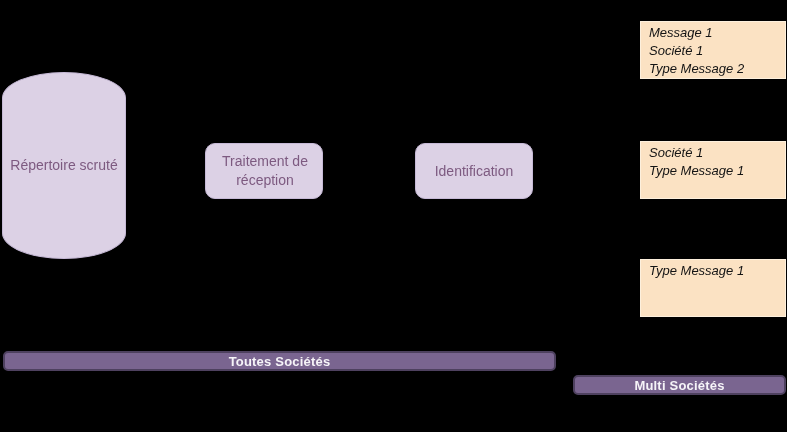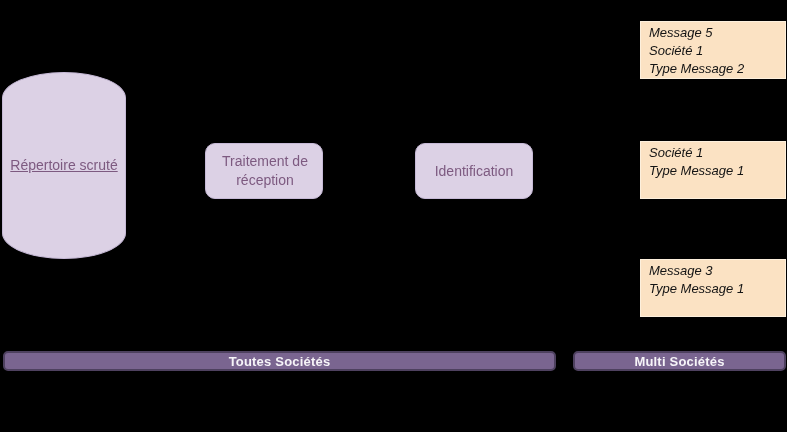--- a/index.html
+++ b/index.html
@@ -29,21 +29,20 @@
     left:2px;top:72px;
     width:124px;height:187px;
     background:var(--node-fill);
     border:1px solid var(--node-border);
     border-radius:62px / 26px;
     display:flex;align-items:center;justify-content:center;
     text-align:center;
     color:var(--node-text);
     font-size:14px;line-height:1.45;
     padding:0 2px;
-    text-decoration:underline;
   }
   
   .process{
     position:absolute;
     width:118px;height:56px;
     background:var(--node-fill);
     border:1px solid var(--node-border);
     border-radius:10px;
     display:flex;align-items:center;justify-content:center;
     text-align:center;
@@ -75,52 +74,51 @@
     top:351px;height:20px;
     background:var(--band-fill);
     border:2px solid var(--band-border);
     border-radius:5px;
     display:flex;align-items:flex-end;justify-content:center;
     color:var(--band-text);
     font-size:13px;font-weight:bold;
     letter-spacing:0.2px;
   }
   .band.b0{left:3px;width:553px;}
-  .band.b1{left:573px;width:213px;}
+  .band.b1{left:573px;width:213px;margin-top:24px;}
 </style>
 </head>
 <body>
 
 <div class="canvas">
 
   <div class="cylinder">
     <span>Répertoire scruté</span>
   </div>
 
   <div class="process reception">
     <span>Traitement de réception</span>
   </div>
 
   <div class="process identification">
     <span>Identification</span>
   </div>
 
   <div class="message-box m0">
-    <span class="msg-line">Message 5</span>
+    <span class="msg-line">Message 1</span>
     <span class="msg-line">Société 1</span>
     <span class="msg-line">Type Message 2</span>
   </div>
 
   <div class="message-box m1">
     <span class="msg-line">Société 1</span>
     <span class="msg-line">Type Message 1</span>
   </div>
 
   <div class="message-box m2">
-    <span class="msg-line">Message 3</span>
     <span class="msg-line">Type Message 1</span>
   </div>
 
   <div class="band b0">
     <span>Toutes Sociétés</span>
   </div>
 
   <div class="band b1">
     <span>Multi Sociétés</span>
   </div>

